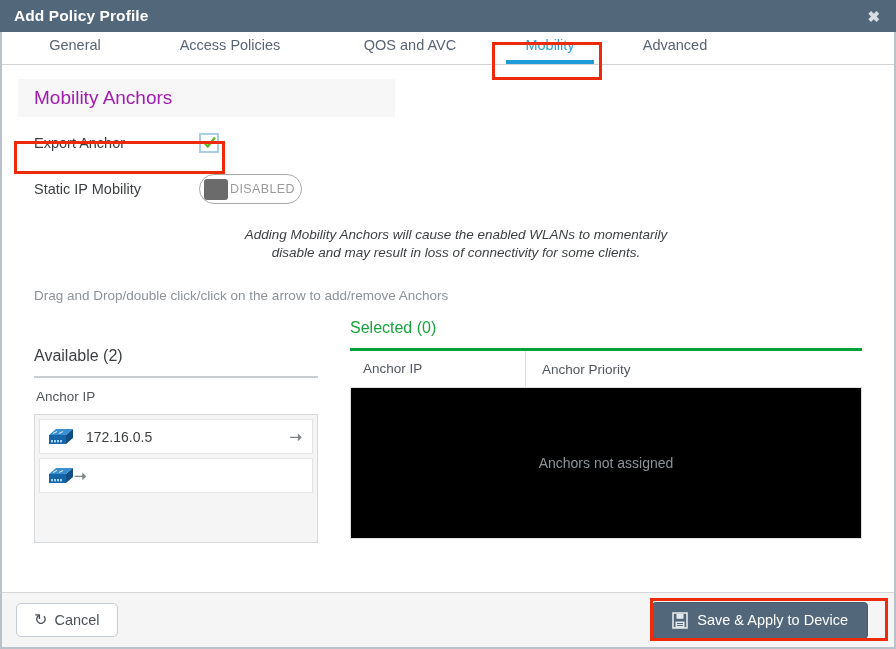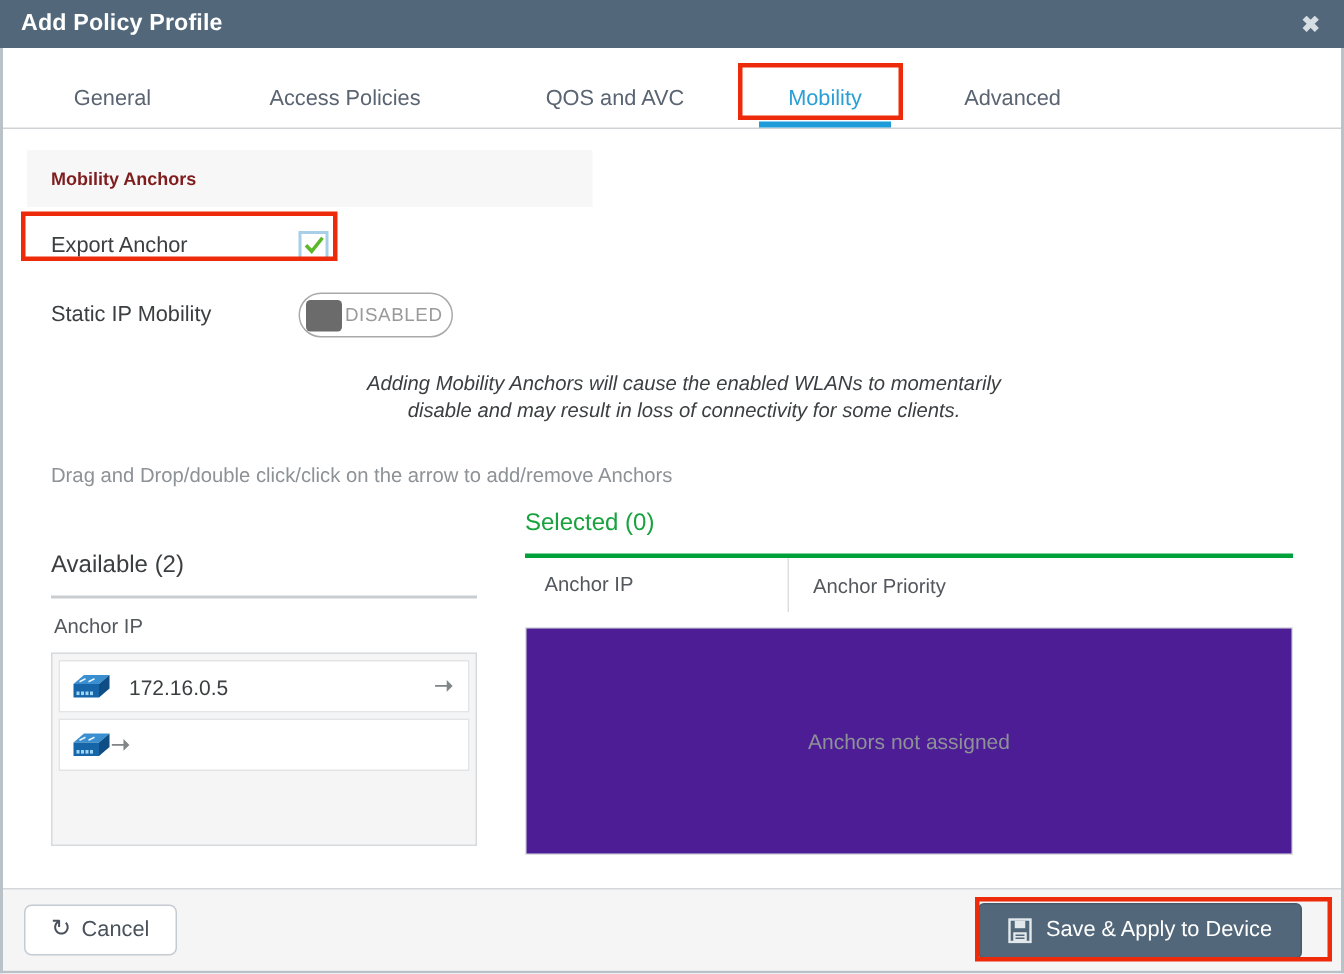--- a/index.html
+++ b/index.html
@@ -51,21 +51,21 @@
     border-right: 2px solid #b9c2c9;
     border-bottom: 2px solid #b9c2c9;
     background: #ffffff;
     display: flex;
     flex-direction: column;
   }
 
   
   .tabs {
     position: relative;
-    height: 54px;
+    height: 33px;
     flex: 0 0 auto;
     display: flex;
     align-items: flex-end;
     padding-left: 8px;
     border-bottom: 1px solid #cfd3d6;
     box-sizing: border-box;
   }
   .tab {
     position: relative;
     font-size: 14.5px;
@@ -112,23 +112,23 @@
 
   .section-head {
     margin-top: 14px;
     width: 377px;
     height: 38px;
     background: #f7f7f8;
     display: flex;
     align-items: center;
     padding-left: 16px;
     box-sizing: border-box;
-    font-size: 12px;
-    font-weight: bold;
-    color: #7f1d1d;
+    font-size: 19px;
+    font-weight: normal;
+    color: #a21caf;
   }
 
   .field-row {
     display: flex;
     align-items: center;
     height: 31px;
     margin-top: 10px;
     padding-left: 16px;
     box-sizing: border-box;
   }
@@ -259,29 +259,28 @@
   }
   .list-item .arrow {
     font-size: 15px;
     color: #808588;
     font-weight: bold;
     line-height: 1;
   }
 
   .empty-box {
     border: 1px solid #dcdfe1;
-    background: #4c1d95;
+    background: #000000;
     height: 152px;
     display: flex;
     align-items: center;
     justify-content: center;
     font-size: 14px;
     color: #8d9297;
     box-sizing: border-box;
-    margin-top: 10px;
   }
 
   
   .footer {
     flex: 0 0 auto;
     height: 55px;
     background: #f5f5f5;
     border-top: 1px solid #d4d7d9;
     display: flex;
     align-items: center;

